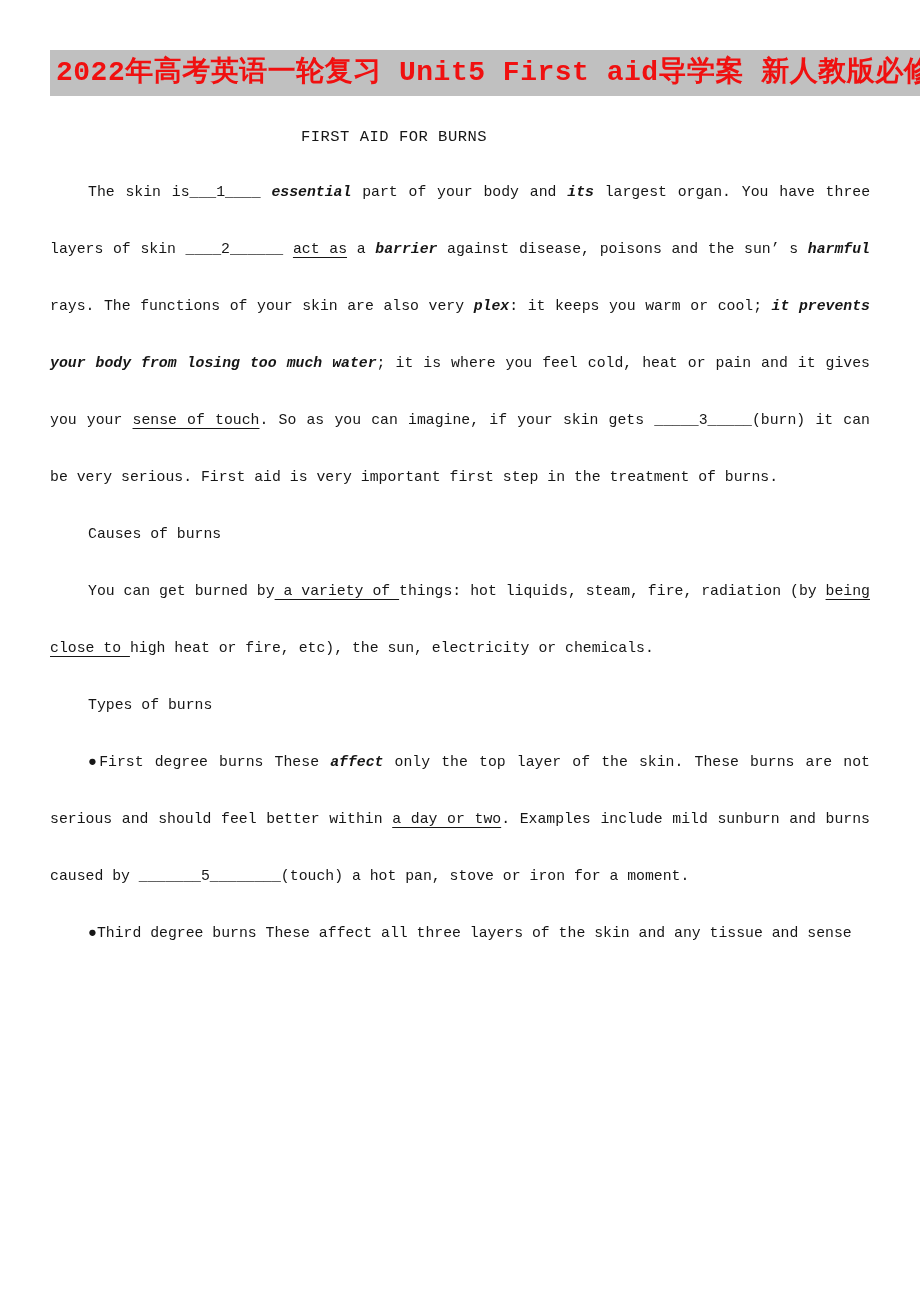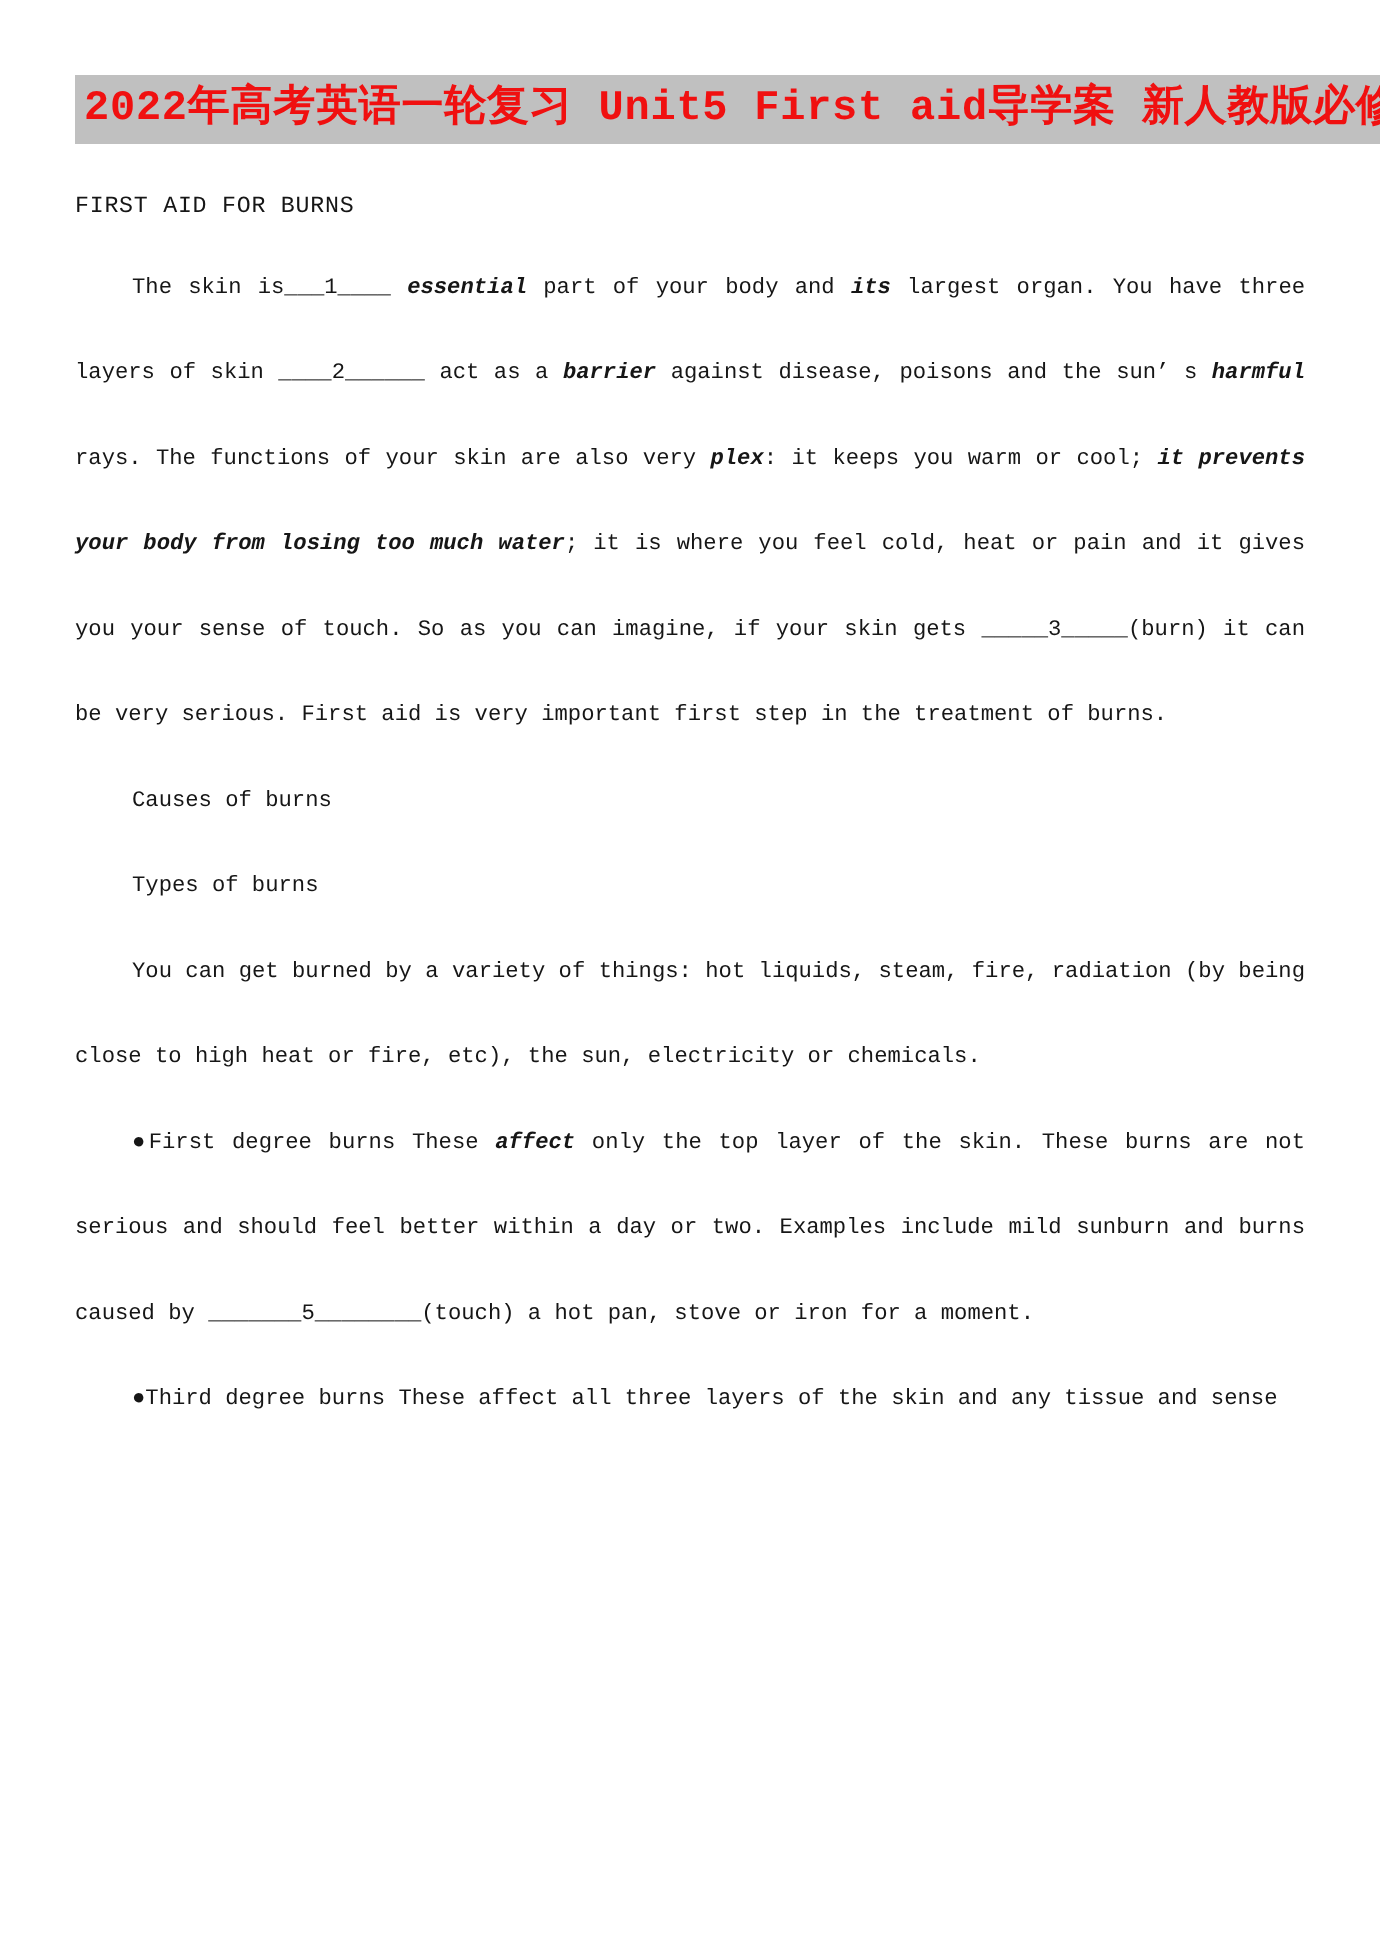--- a/index.html
+++ b/index.html
@@ -30,50 +30,50 @@
     white-space: nowrap;
   }
   .doc-title .hl {
     display: inline-block;
     padding: 2px 6px;
     
   }
   .doc-subtitle {
     margin-top: 30px;
     padding-right: 132px;   
-    text-align: left;
+    text-align: center;
     font-size: 15.5px;
     line-height: 22px;
     letter-spacing: 0.5px;
   }
   .doc-body {
     margin-top: 16px;
     font-size: 14.8px;
     line-height: 57px;
     text-align: justify;
   }
   .doc-body p {
     margin: 0;
     text-indent: 38px;
     word-break: break-word;
   }
   .run-b { font-weight: bold; font-style: italic; }
-  .run-u { text-underline-offset: 4px; text-decoration-thickness: 1px; }
+  .run-u { text-decoration: underline; text-underline-offset: 4px; text-decoration-thickness: 1px; }
 </style>
 </head>
 <body>
 
 <div class="page">
 
   <h1 class="doc-title"><span class="hl" style="color: rgb(240, 16, 16); background-color: rgb(192, 192, 192);">2022年高考英语一轮复习 Unit5 First aid导学案 新人教版必修5</span></h1>
 
   <div class="doc-subtitle">FIRST AID FOR BURNS</div>
 
   <div class="doc-body">
       <p><span>The skin is___1____ </span><span class="run-b">essential</span><span> part of your body and </span><span class="run-b">its</span><span> largest organ. You have three layers of skin ____2______ </span><span class="run-u">act as</span><span> a </span><span class="run-b">barrier</span><span> against disease, poisons and the sun’ s </span><span class="run-b">harmful</span><span> rays. The functions of your skin are also very </span><span class="run-b">plex</span><span>: it keeps you warm or cool; </span><span class="run-b">it prevents your body from losing too much water</span><span>; it is where you feel cold, heat or pain and it gives you your </span><span class="run-u">sense of touch</span><span>. So as you can imagine, if your skin gets _____3_____(burn) it can be very serious. First aid is very important first step in the treatment of burns.</span></p>
       <p><span>Causes of burns</span></p>
+      <p><span>You can get burned by</span><span class="run-u"> a variety of </span><span>things: hot liquids, steam, fire, radiation (by </span><span class="run-u">being close to </span><span>high heat or fire, etc), the sun, electricity or chemicals.</span></p>
       <p><span>Types of burns</span></p>
-      <p><span>You can get burned by</span><span class="run-u"> a variety of </span><span>things: hot liquids, steam, fire, radiation (by </span><span class="run-u">being close to </span><span>high heat or fire, etc), the sun, electricity or chemicals.</span></p>
       <p><span>●First degree burns These </span><span class="run-b">affect</span><span> only the top layer of the skin. These burns are not serious and should feel better within </span><span class="run-u">a day or two</span><span>. Examples include mild sunburn and burns caused by _______5________(touch) a hot pan, stove or iron for a moment.</span></p>
       <p><span>●Third degree burns These affect all three layers of the skin and any tissue and sense</span></p>
     </div>
 
 </div>
 
 </body></html>

